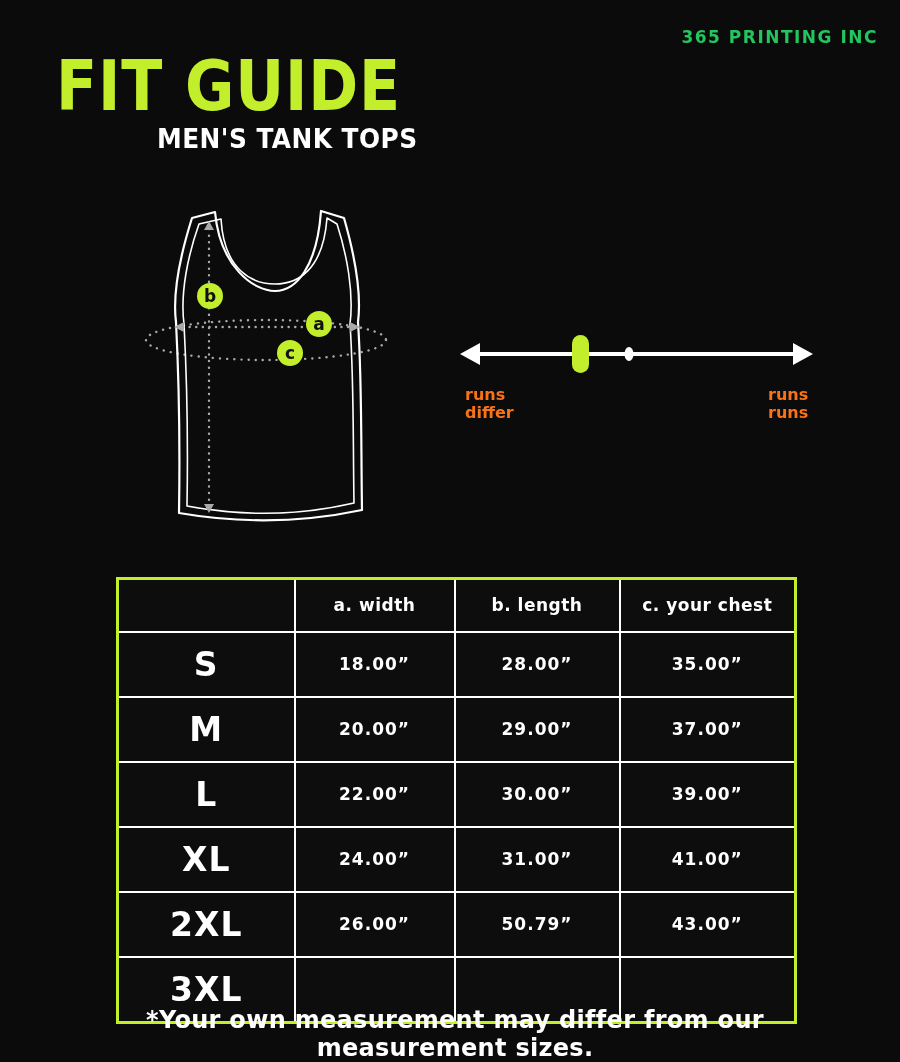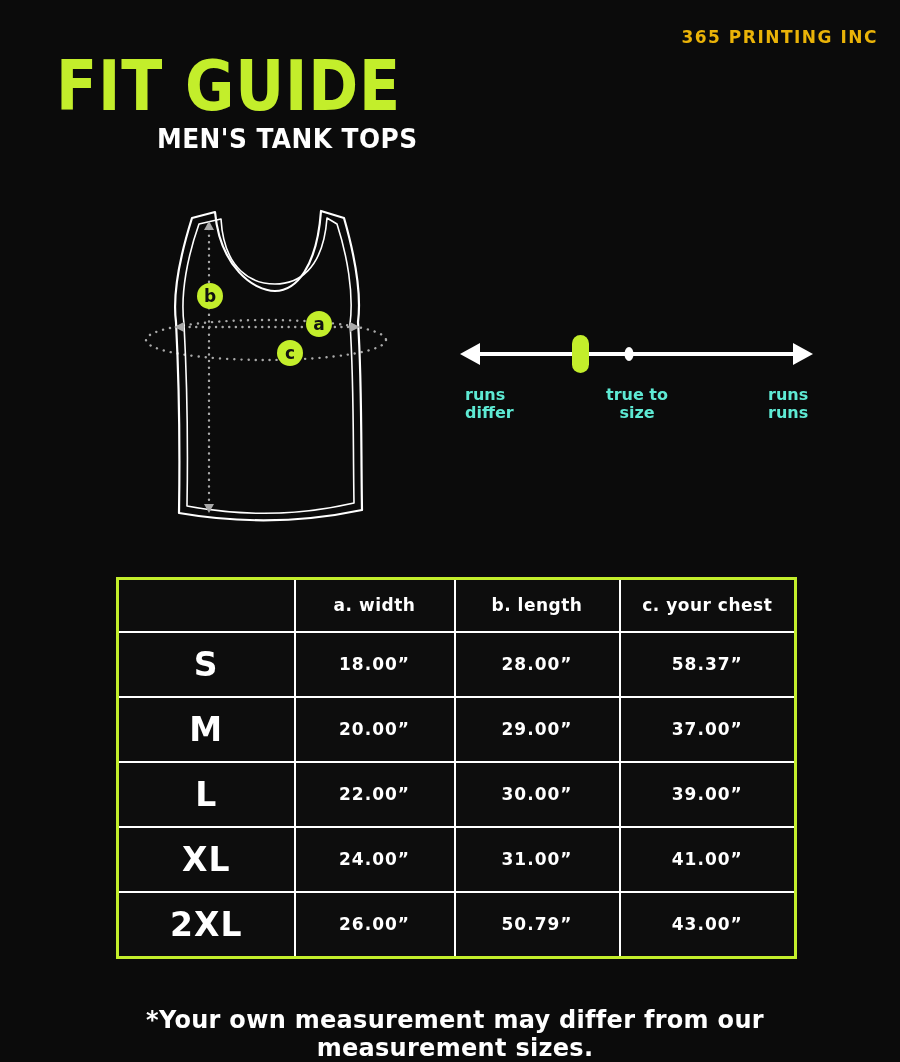--- a/index.html
+++ b/index.html
@@ -5,37 +5,37 @@
   :root { --accent:#c3ee2b; --background:#0b0b0b; }
   * { margin:0; padding:0; box-sizing:border-box; }
   html,body { background:var(--background); }
   #stage {
     position:relative; width:900px; height:1062px; overflow:hidden;
     background:var(--background);
     font-family:"DejaVu Sans","Liberation Sans",sans-serif;
   }
   .brand {
     position:absolute; top:27px; right:22px;
-    color:#eab308; font-size:17px; font-weight:bold; letter-spacing:1.5px;
+    color:#22c55e; font-size:17px; font-weight:bold; letter-spacing:1.5px;
   }
   .title {
     position:absolute; left:56px; top:51px;
     color:var(--accent); font-size:70px; font-weight:bold; line-height:1;
     letter-spacing:1px; transform:scaleX(0.86); transform-origin:left top;
     white-space:nowrap;
   }
   .subtitle {
     position:absolute; left:157px; top:123px;
     color:#fff; font-size:27px; font-weight:bold; letter-spacing:0.5px;
     transform:scaleX(0.92); transform-origin:left top; white-space:nowrap;
   }
   .tank-svg { position:absolute; left:60px; top:195px; }
   .scale-svg { position:absolute; left:450px; top:330px; }
   .scale-label {
-    position:absolute; top:386px; color:#5eead4; font-weight:bold;
+    position:absolute; top:386px; color:#f97316; font-weight:bold;
     font-size:16px; line-height:1.15; white-space:pre-line;
   }
   .lbl-small { left:465px; text-align:left; }
   .lbl-true  { left:572px; width:130px; text-align:center; }
   .lbl-large { left:768px; text-align:left; }
 
   table.size-chart {
     position:absolute; left:116px; top:577px; width:678px;
     border-collapse:collapse; table-layout:fixed;
     border:3px solid var(--accent);
@@ -96,42 +96,41 @@
 
   <svg class="scale-svg" width="380" height="55" viewBox="0 0 380 55">
     <line x1="26" y1="24" x2="347" y2="24" stroke="#fff" stroke-width="4"></line>
     <polygon points="10,24 30,13 30,35" fill="#fff"></polygon>
     <polygon points="363,24 343,13 343,35" fill="#fff"></polygon>
     <rect x="122" y="5" width="17" height="38" rx="8.5" fill="var(--accent)"></rect>
     <ellipse cx="179" cy="24" rx="4.5" ry="7" fill="#fff"></ellipse>
   </svg>
 
   <div class="scale-label lbl-small"><span>runs</span><br><span>differ</span></div>
-  <div class="scale-label lbl-true"><span>true to</span><br><span>size</span></div>
   <div class="scale-label lbl-large"><span>runs</span><br><span>runs</span></div>
 
   <table class="size-chart">
     <colgroup>
       <col style="width:177px">
         <col style="width:160px">
         <col style="width:165px">
         <col style="width:176px">
     </colgroup>
     <tbody>
       <tr>
         <th></th>
         <th>a. width</th>
         <th>b. length</th>
         <th>c. your chest</th>
       </tr>
       <tr>
         <td class="size-cell">S</td>
         <td>18.00”</td>
         <td>28.00”</td>
-        <td>58.37”</td>
+        <td>35.00”</td>
       </tr>
       <tr>
         <td class="size-cell">M</td>
         <td>20.00”</td>
         <td>29.00”</td>
         <td>37.00”</td>
       </tr>
       <tr>
         <td class="size-cell">L</td>
         <td>22.00”</td>
@@ -143,18 +142,24 @@
         <td>24.00”</td>
         <td>31.00”</td>
         <td>41.00”</td>
       </tr>
       <tr>
         <td class="size-cell">2XL</td>
         <td>26.00”</td>
         <td>50.79”</td>
         <td>43.00”</td>
       </tr>
+      <tr class="short">
+        <td class="size-cell">3XL</td>
+        <td></td>
+        <td></td>
+        <td></td>
+      </tr>
     </tbody>
   </table>
 
   <div class="footnote">*Your own measurement may differ from our measurement sizes.</div>
 
 </div>
 
 </body></html>

